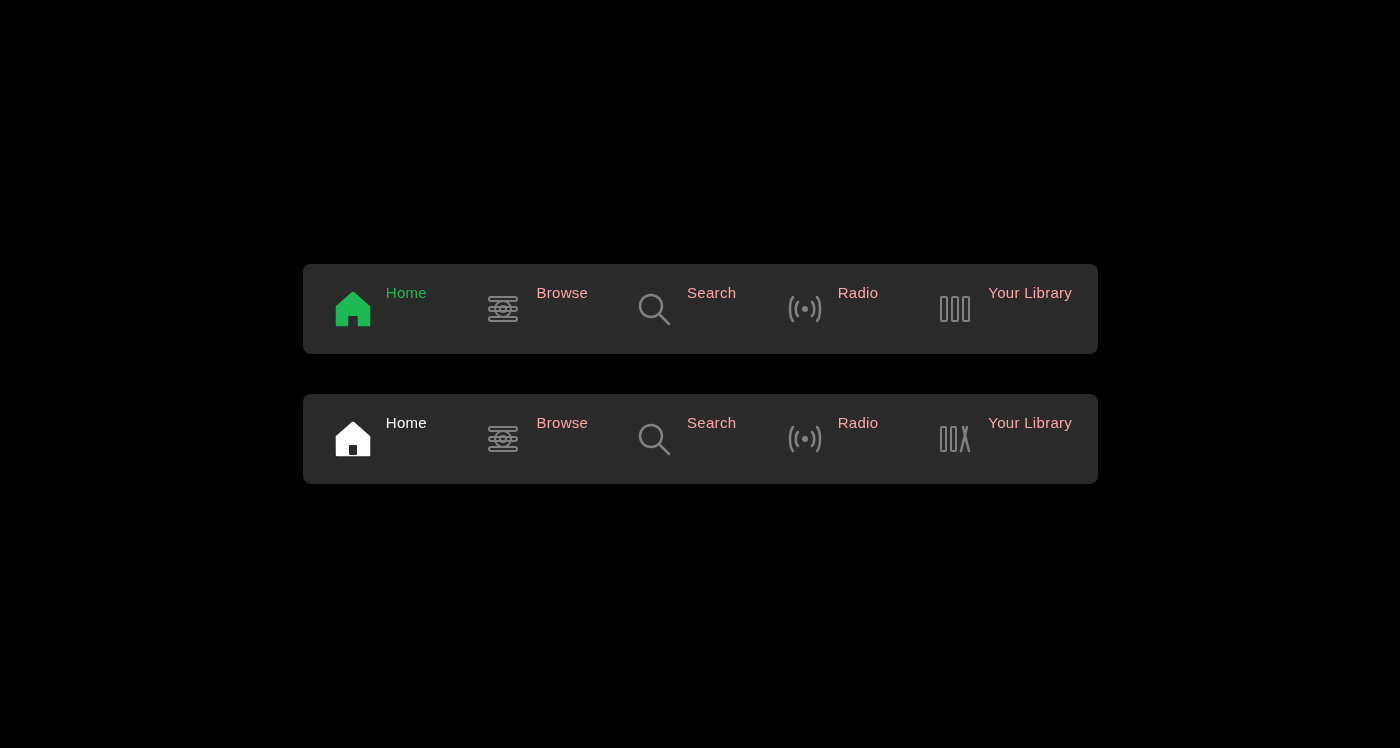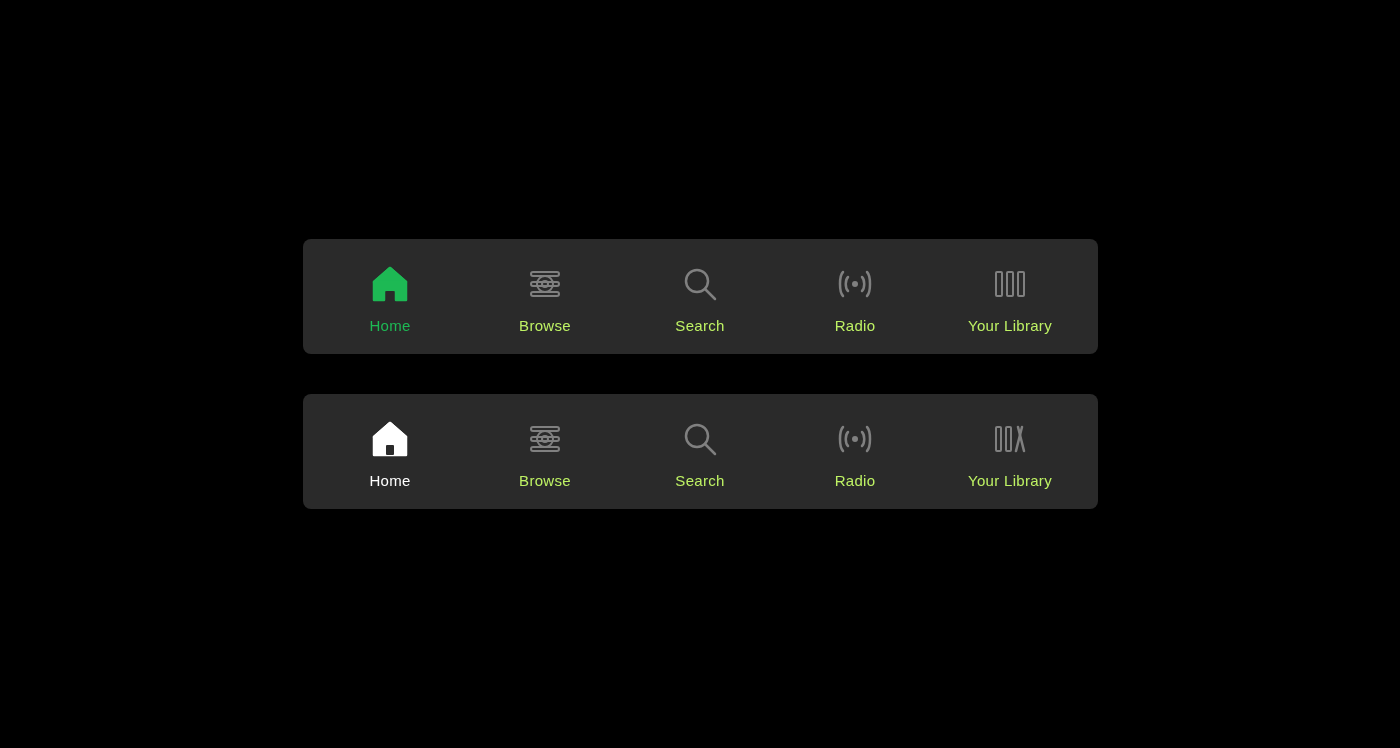--- a/index.html
+++ b/index.html
@@ -21,39 +21,38 @@
       background: #2a2a2a;
       border-radius: 8px;
       display: flex;
       align-items: center;
       justify-content: space-around;
       padding: 20px 10px;
     }
 
     .nav-item {
       display: flex;
-      flex-direction: column;
-      align-items: center;
+      align-items: flex-start;
       gap: 8px;
       cursor: pointer;
       min-width: 120px;
     }
 
     .nav-icon {
       width: 50px;
       height: 50px;
       display: flex;
       align-items: center;
       justify-content: center;
     }
 
     .nav-label {
       font-size: 15px;
       font-weight: 500;
-      color: #bef264;
+      color: #fca5a5;
       letter-spacing: 0.02em;
     }
 
     
     .nav-item.active-green .nav-label {
       color: #1db954;
     }
 
     
     .nav-item.active-white .nav-label {

